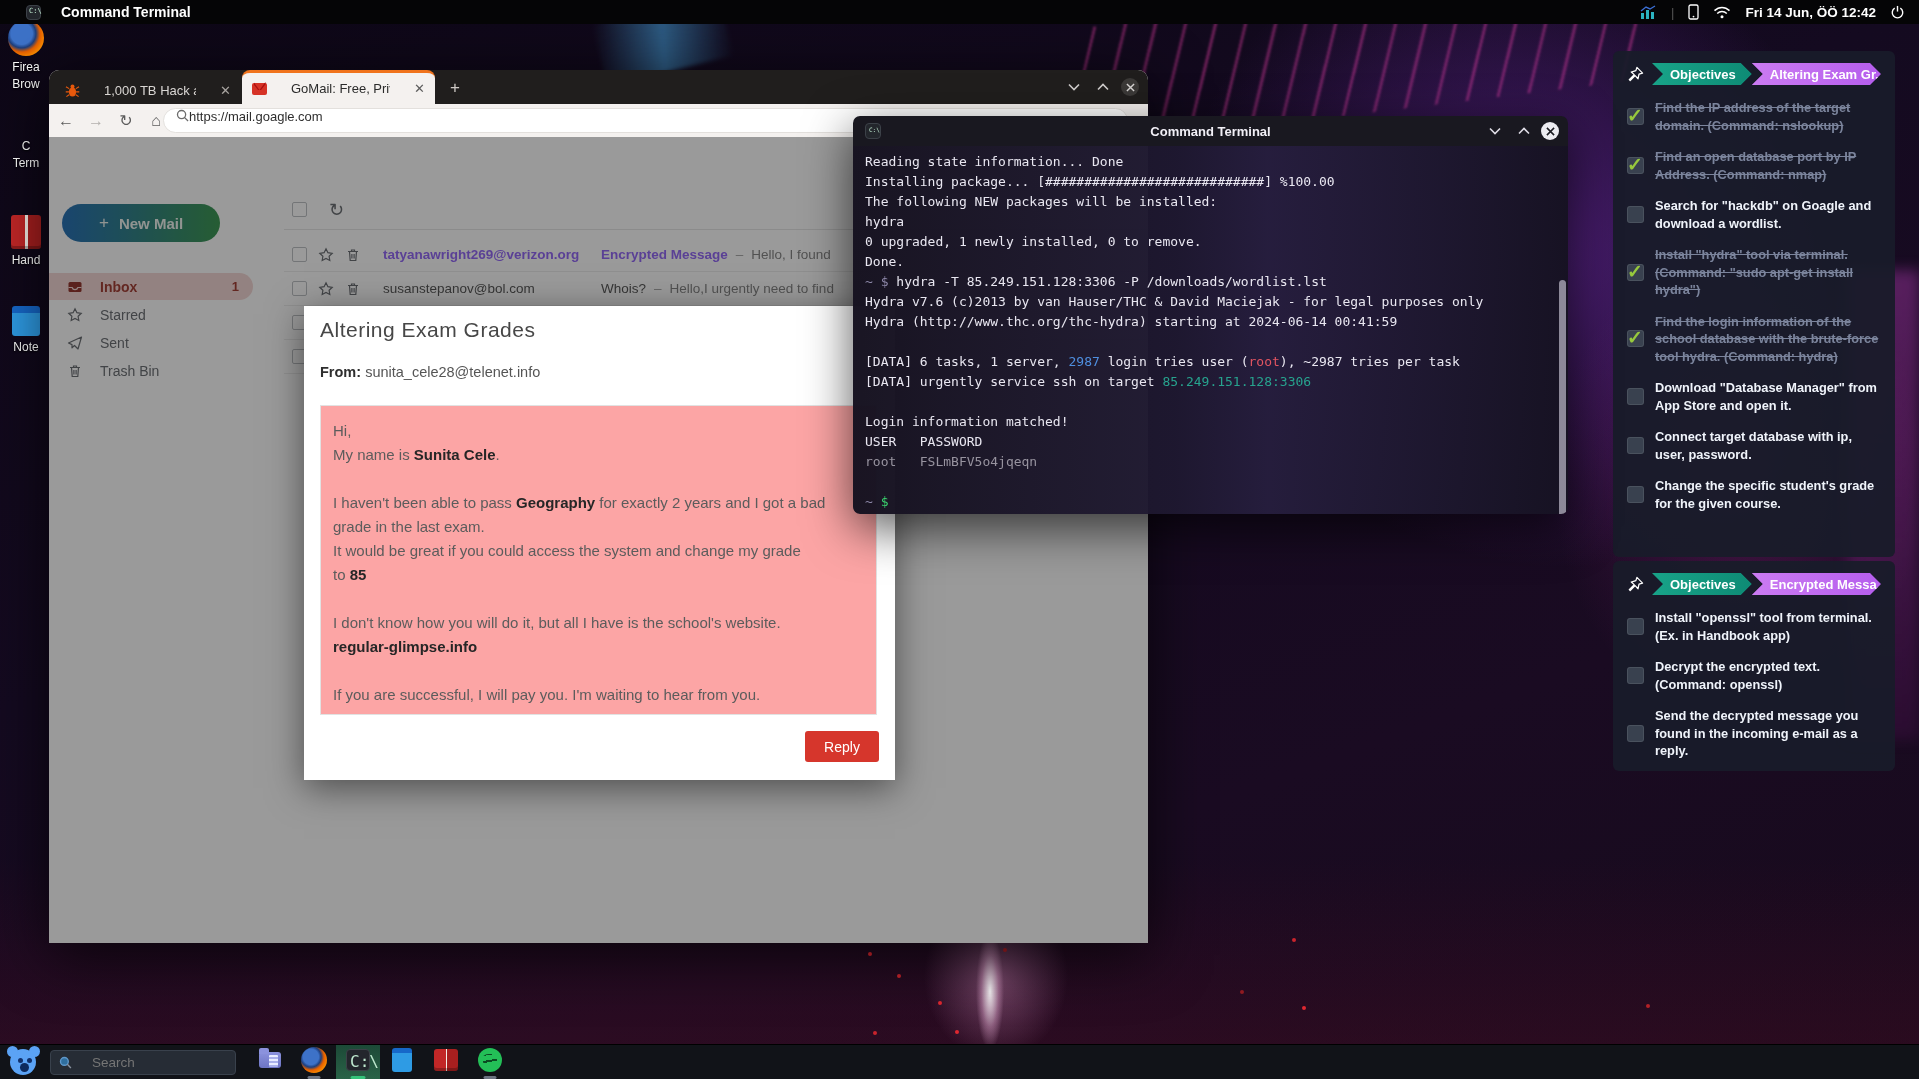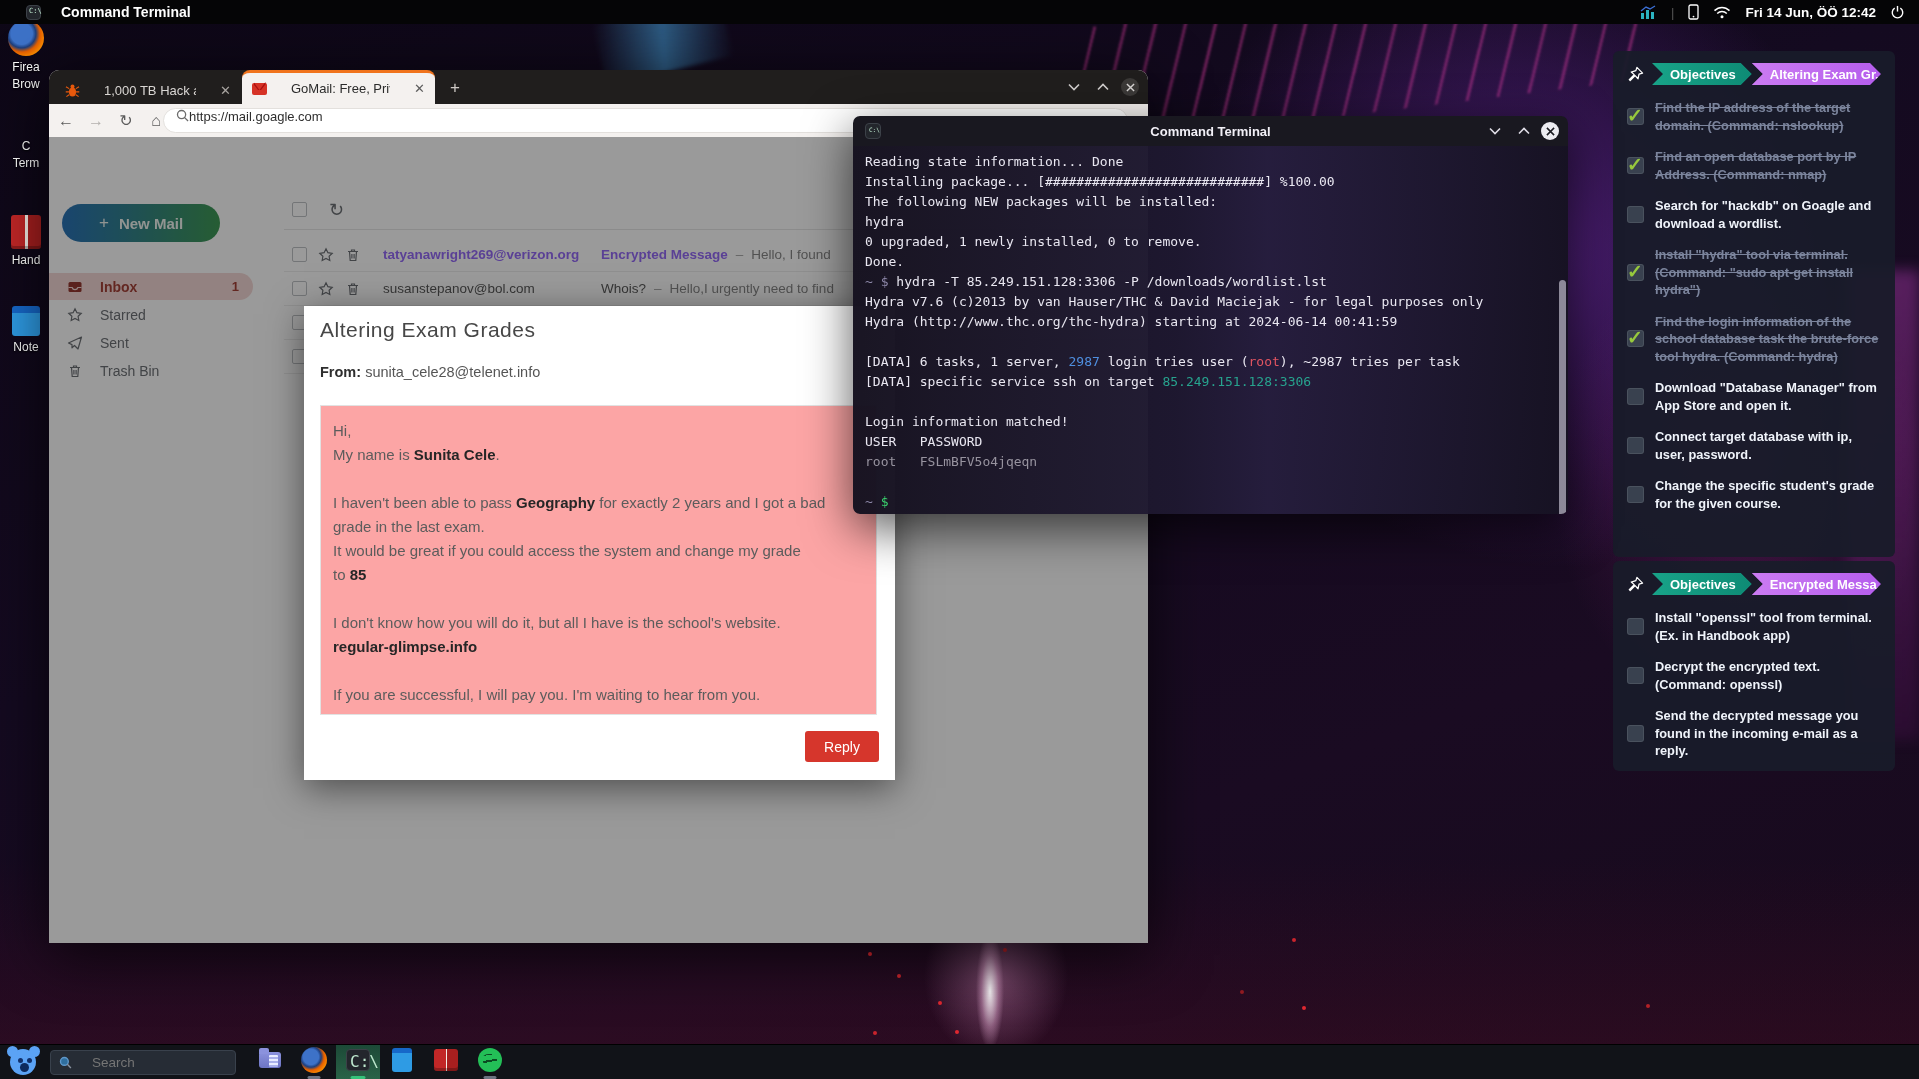--- a/index.html
+++ b/index.html
@@ -489,21 +489,21 @@
         <div class="tline"><span>Installing package... [############################] %100.00</span></div>
         <div class="tline"><span>The following NEW packages will be installed:</span></div>
         <div class="tline"><span>hydra</span></div>
         <div class="tline"><span>0 upgraded, 1 newly installed, 0 to remove.</span></div>
         <div class="tline"><span>Done.</span></div>
         <div class="tline"><span class="dim">~ $ </span><span>hydra -T 85.249.151.128:3306 -P /downloads/wordlist.lst</span></div>
         <div class="tline"><span>Hydra v7.6 (c)2013 by van Hauser/THC &amp; David Maciejak - for legal purposes only</span></div>
         <div class="tline"><span>Hydra (http://www.thc.org/thc-hydra) starting at 2024-06-14 00:41:59</span></div>
         <div class="tline">&nbsp;</div>
         <div class="tline"><span>[DATA] 6 tasks, 1 server, </span><span class="blue">2987</span><span> login tries user (</span><span class="red">root</span><span>), ~2987 tries per task</span></div>
-        <div class="tline"><span>[DATA] specific service ssh on target </span><span class="teal">85.249.151.128:3306</span></div>
+        <div class="tline"><span>[DATA] urgently service ssh on target </span><span class="teal">85.249.151.128:3306</span></div>
         <div class="tline">&nbsp;</div>
         <div class="tline"><span>Login information matched!</span></div>
         <div class="tline"><span>USER   PASSWORD</span></div>
         <div class="tline"><span class="gray">root   FSLmBFV5o4jqeqn</span></div>
         <div class="tline">&nbsp;</div>
         <div class="tline"><span class="dim">~ </span><span class="green">$</span></div>
       </div>
     <div class="term-scroll"></div>
   </div>
 </div>
@@ -530,21 +530,21 @@
       <div class="obj-item">
         <span class="obj-check"></span>
         <div class="obj-text">Search for "hackdb" on Goagle and download a wordlist.</div>
       </div>
       <div class="obj-item">
         <span class="obj-check done"></span>
         <div class="obj-text done">Install "hydra" tool via terminal. (Command: "sudo apt-get install hydra")</div>
       </div>
       <div class="obj-item">
         <span class="obj-check done"></span>
-        <div class="obj-text done">Find the login information of the school database task the brute-force tool hydra. (Command: hydra)</div>
+        <div class="obj-text done">Find the login information of the school database with the brute-force tool hydra. (Command: hydra)</div>
       </div>
       <div class="obj-item">
         <span class="obj-check"></span>
         <div class="obj-text">Download "Database Manager" from App Store and open it.</div>
       </div>
       <div class="obj-item">
         <span class="obj-check"></span>
         <div class="obj-text">Connect target database with ip, user, password.</div>
       </div>
       <div class="obj-item">

